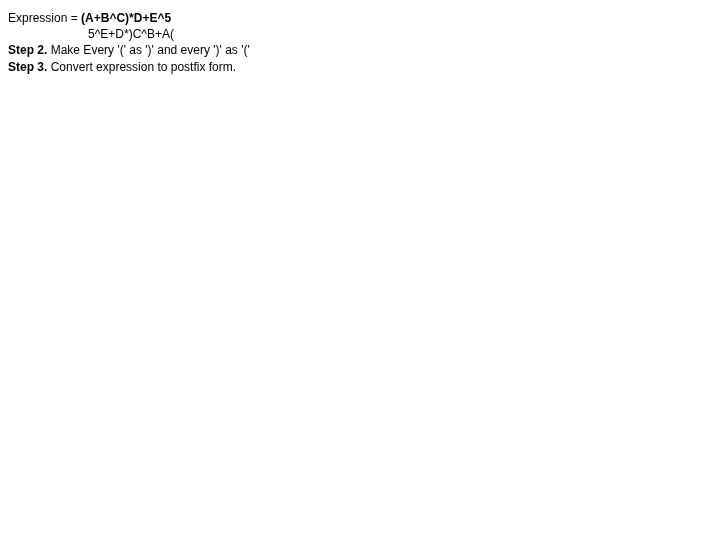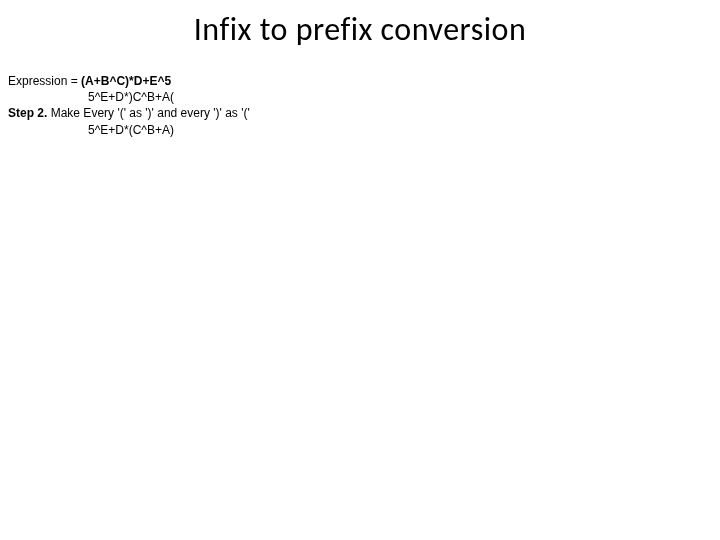--- a/index.html
+++ b/index.html
@@ -39,24 +39,25 @@
       padding-left: 80px;
     }
     .bold {
       font-weight: bold;
     }
   </style>
 </head>
 <body>
 
 <div class="slide">
-  <h1 class="title">Infix to prefix conversion</h1>
   <div class="content">
     <div class="line">
       <span>Expression = </span><span class="bold">(A+B^C)*D+E^5</span>
     </div>
     <div class="line indent">5^E+D*)C^B+A(</div>
     <div class="line">
       <span class="bold">Step 2.</span><span> Make Every '(' as ')' and every ')' as '('</span>
     </div>
-    <div class="line indent">5^E+D*(C^B+A)</div>
+    <div class="line">
+      <span class="bold">Step 3.</span><span> Convert expression to postfix form.</span>
+    </div>
   </div>
 </div>
 
 </body></html>

